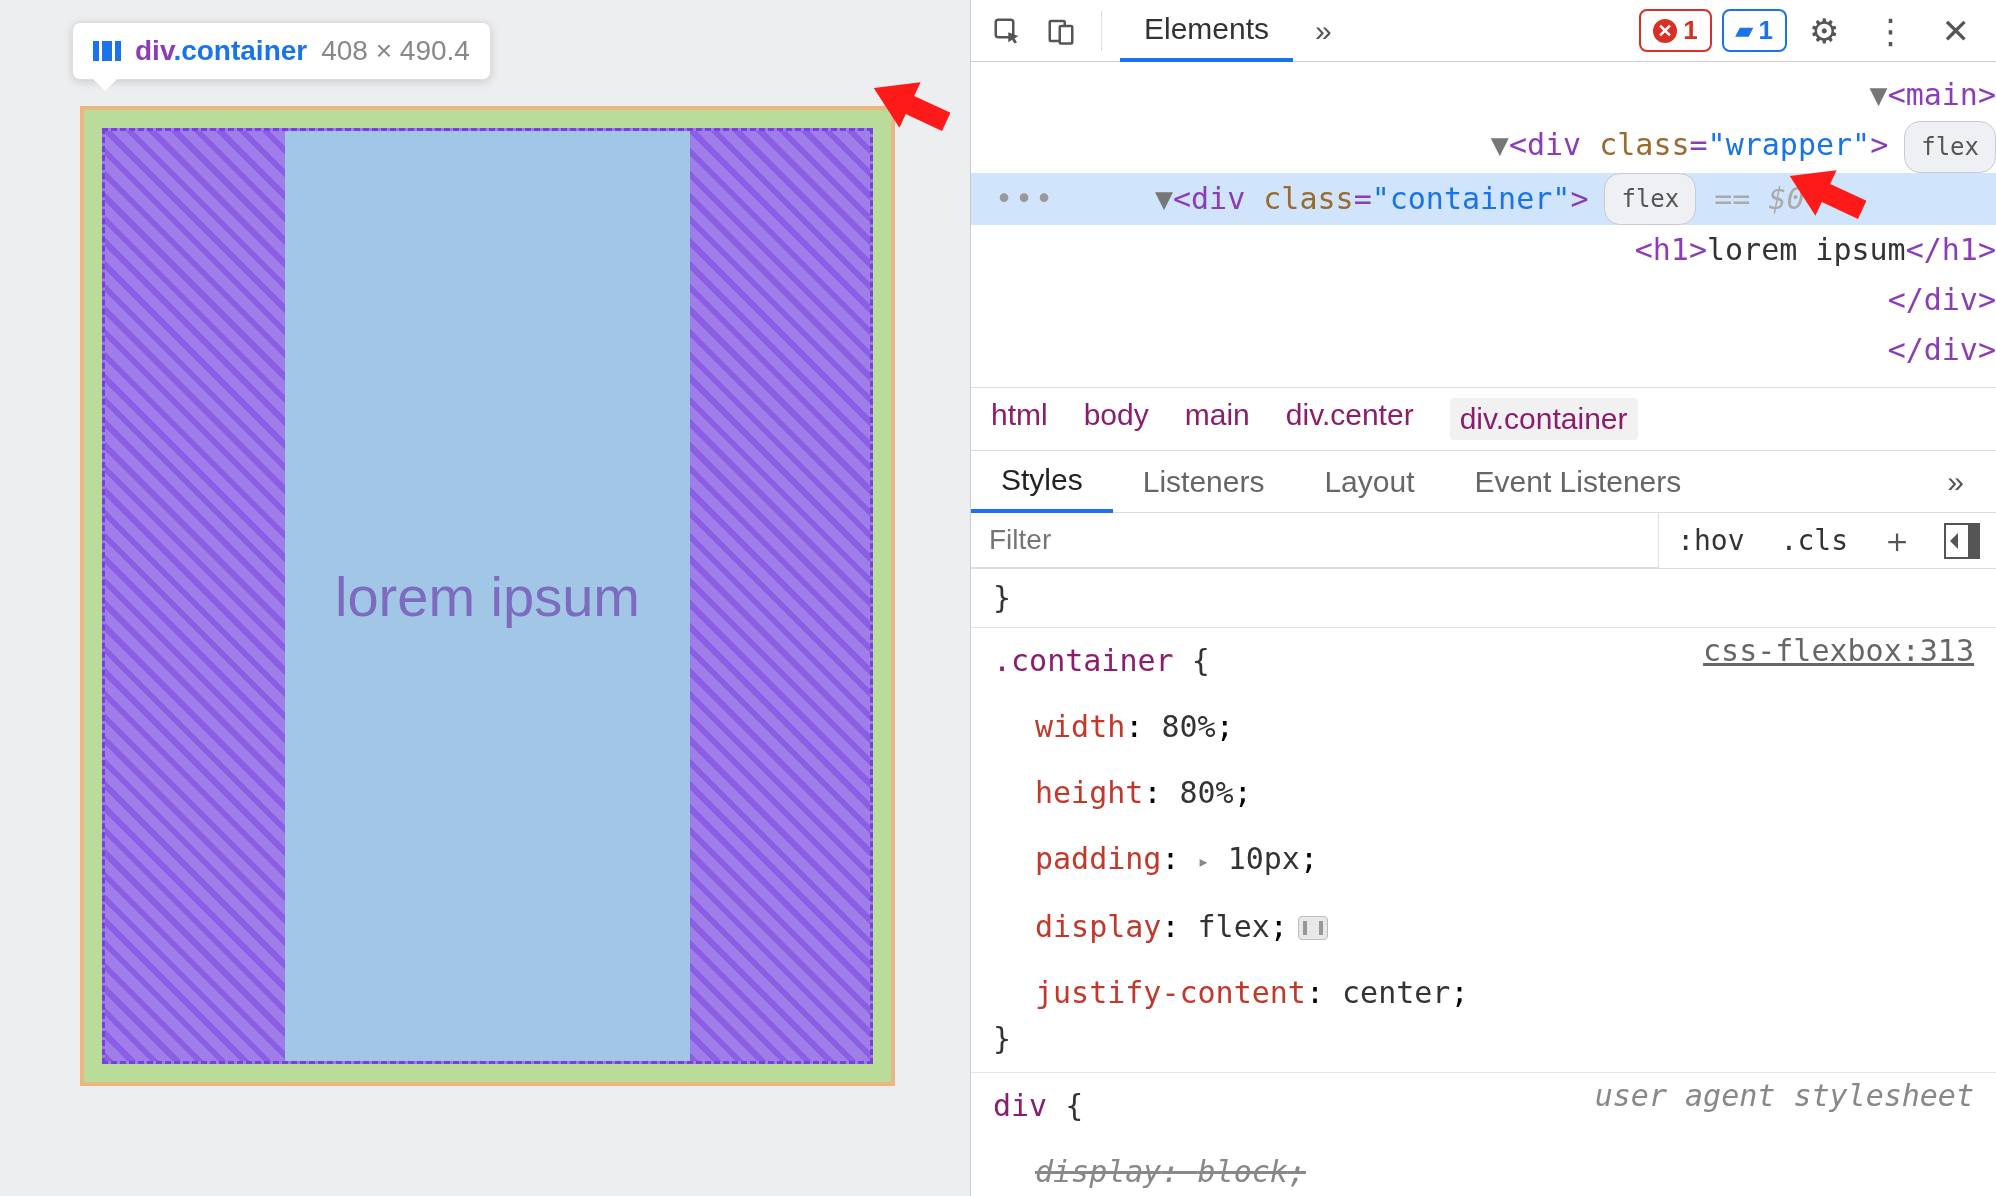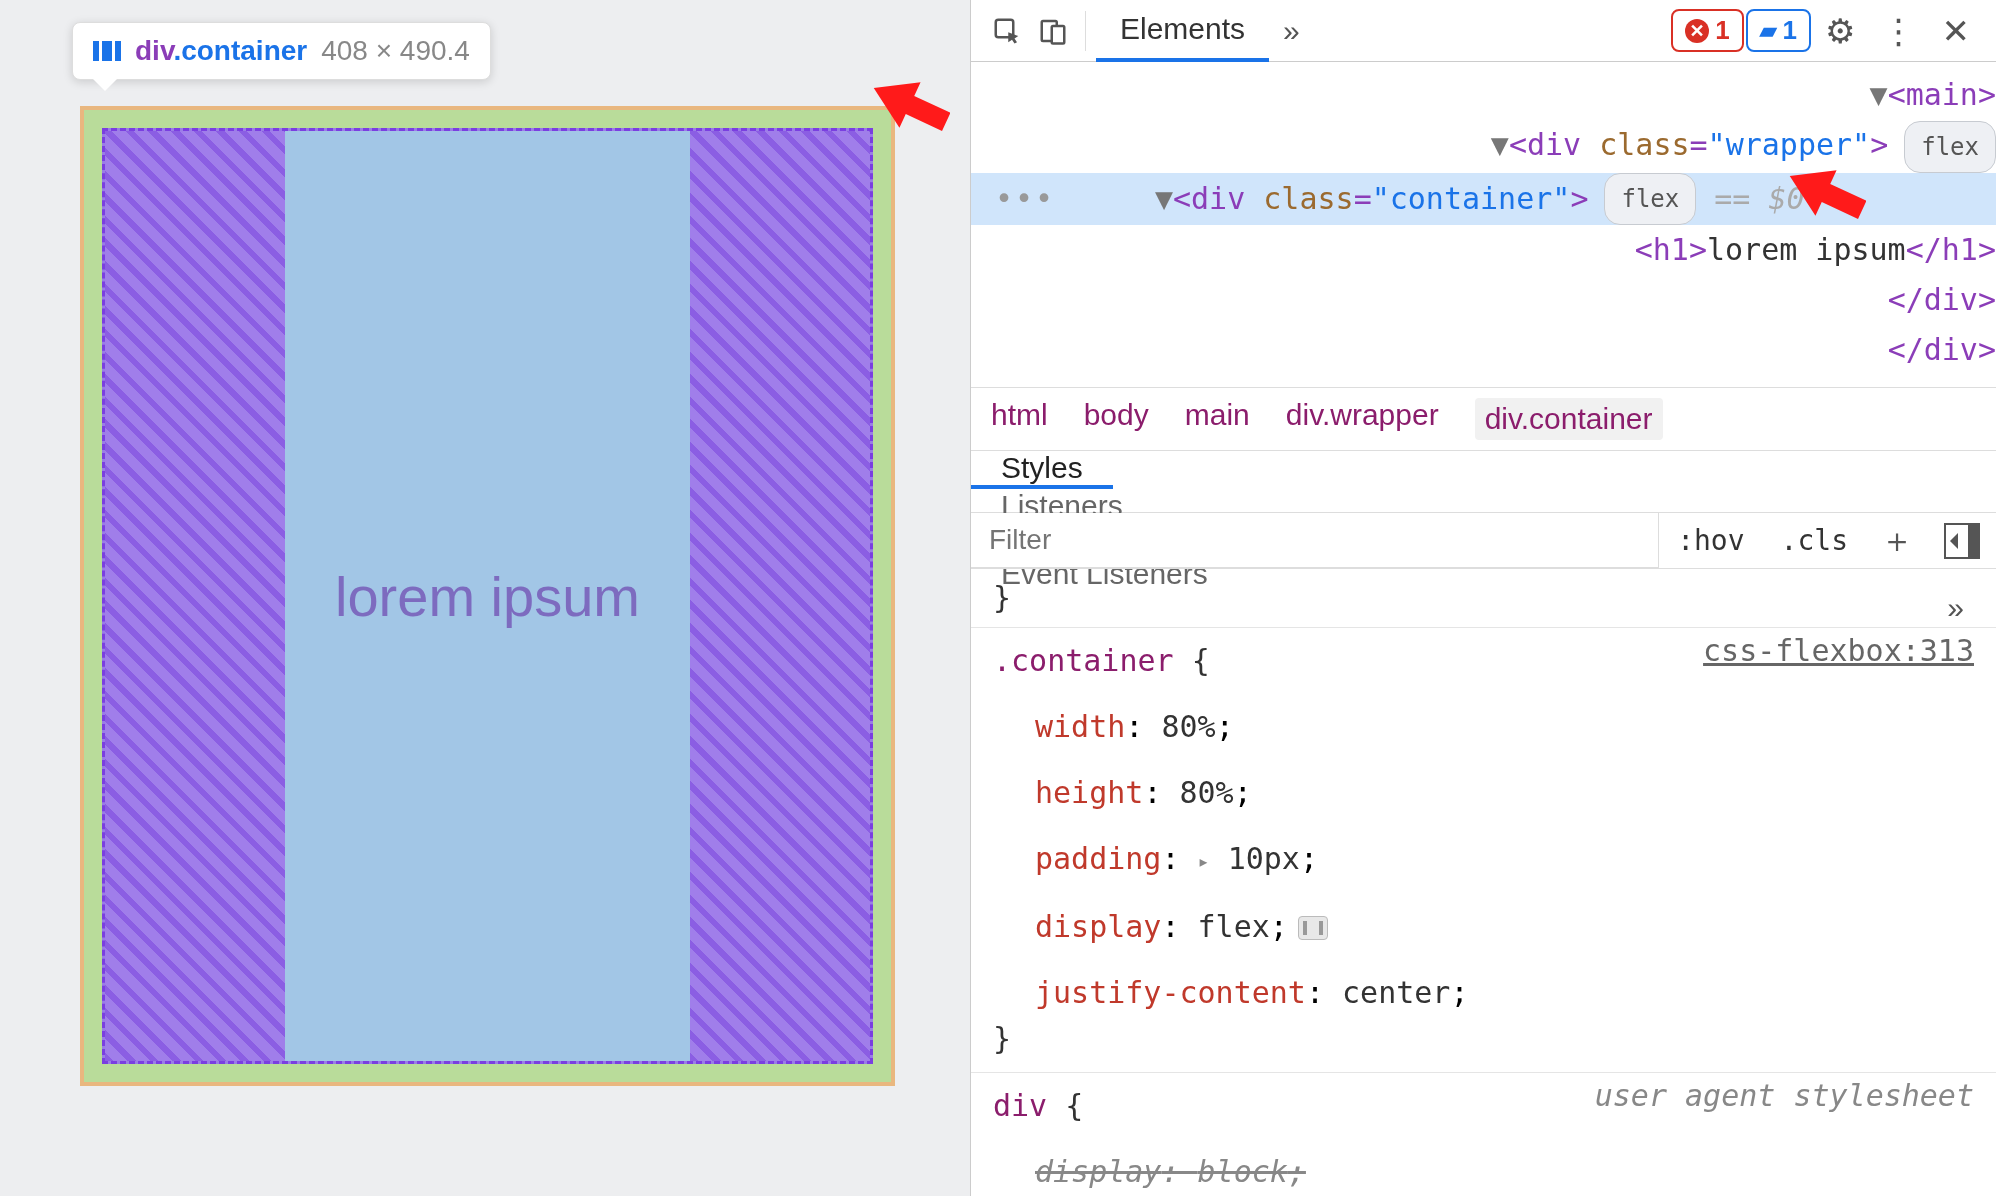--- a/index.html
+++ b/index.html
@@ -34,21 +34,21 @@
 .flex-icon span:nth-child(2){width:10px;}
 .tt-tag { color: #8b3db8; font-weight: 600; }
 .tt-class { color: #1a73e8; font-weight: 600; }
 .tt-dims { color: #888; }
 
 
 .arrow { position: absolute; }
 .arrow svg { display: block; }
 
 
-.dt-toolbar { height: 62px; border-bottom: 1px solid #ccc; display: flex; align-items: center; padding: 0 14px; gap: 2px; }
+.dt-toolbar { height: 62px; border-bottom: 1px solid #ccc; display: flex; align-items: center; padding: 0 14px; gap: 10px; }
 .tb-btn { width: 44px; height: 44px; display: flex; align-items: center; justify-content: center; color: #555; border-radius: 4px; }
 .tab { padding: 0 24px; height: 62px; display: flex; align-items: center; font-size: 30px; color: #333; }
 .tab.active { border-bottom: 4px solid #1a73e8; }
 .chevrons { font-size: 30px; color: #555; padding: 0 12px; }
 .spacer { flex: 1; }
 .pill { display: inline-flex; align-items: center; gap: 6px; border: 2px solid; border-radius: 8px; padding: 4px 12px; font-size: 26px; font-weight: 600; }
 .pill.err { border-color: #d93025; color: #d93025; }
 .pill.err .dot { background: #d93025; width: 24px; height: 24px; border-radius: 50%; display: inline-flex; align-items: center; justify-content: center; color: #fff; font-size: 18px; }
 .pill.info { border-color: #1a73e8; color: #1a73e8; }
 .pill.info .dot { color: #1a73e8; font-size: 22px; }
@@ -64,21 +64,21 @@
 .attr-k { color: #9b6a2f; }
 .attr-v { color: #1a73e8; }
 .flex-badge { display: inline-block; background: #eef0f4; border: 1px solid #c7cbd1; border-radius: 16px; padding: 0 16px; font-size: 24px; color: #555; margin-left: 16px; font-family: Menlo, monospace; }
 .dom-tail { color: #aaa; font-style: italic; margin-left: 18px; }
 
 
 .breadcrumb { border-top: 1px solid #ddd; border-bottom: 1px solid #ddd; padding: 10px 20px; font-size: 30px; display: flex; gap: 36px; color: #8b1d6c; }
 .breadcrumb .bc-active { background: #f1f1f1; padding: 4px 10px; border-radius: 4px; }
 
 
-.subtabs { display: flex; border-bottom: 1px solid #ddd; height: 62px; align-items: flex-start; flex-direction: column; }
+.subtabs { display: flex; border-bottom: 1px solid #ddd; height: 62px; align-items: center; }
 .subtab { padding: 0 30px; height: 62px; display: flex; align-items: center; font-size: 30px; color: #666; }
 .subtab.active { color: #222; border-bottom: 4px solid #1a73e8; }
 .subtabs .chevrons { margin-left: auto; margin-right: 20px; }
 
 
 .filterbar { display: flex; align-items: center; border-bottom: 1px solid #ddd; height: 56px; }
 .filterbar input { flex: 1; border: 1px solid #ddd; border-top: none; border-left: none; height: 100%; padding: 0 18px; font-size: 28px; outline: none; color: #666; }
 .fb-btn { padding: 0 18px; font-size: 28px; color: #333; font-family: Menlo, monospace; }
 .fb-plus { font-size: 34px; padding: 0 14px; color: #555; }
 .fb-panel { width: 36px; height: 36px; border: 2px solid #555; margin: 0 16px; position: relative; }
@@ -181,21 +181,21 @@
         <svg width="80" height="70">
             <polygon points="0,35 40,10 40,25 80,25 80,45 40,45 40,60" fill="#ff1a1a" transform="rotate(25 40 35)"></polygon>
           </svg>
       </div>
     </div>
 
     <div class="breadcrumb">
       <span>html</span>
       <span>body</span>
       <span>main</span>
-      <span>div.wrapper</span>
+      <span>div.center</span>
       <span class="bc-active">div.container</span>
     </div>
 
     <div class="subtabs">
       <div class="subtab active">Styles</div>
       <div class="subtab">Listeners</div>
       <div class="subtab">Layout</div>
       <div class="subtab">Event Listeners</div>
       <div class="chevrons">»</div>
     </div>

